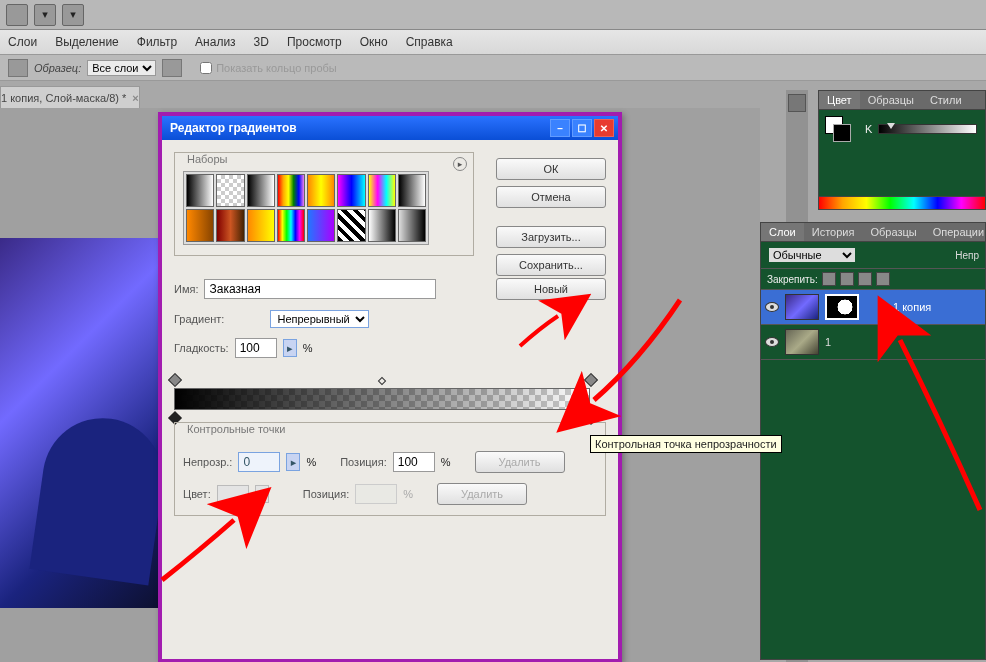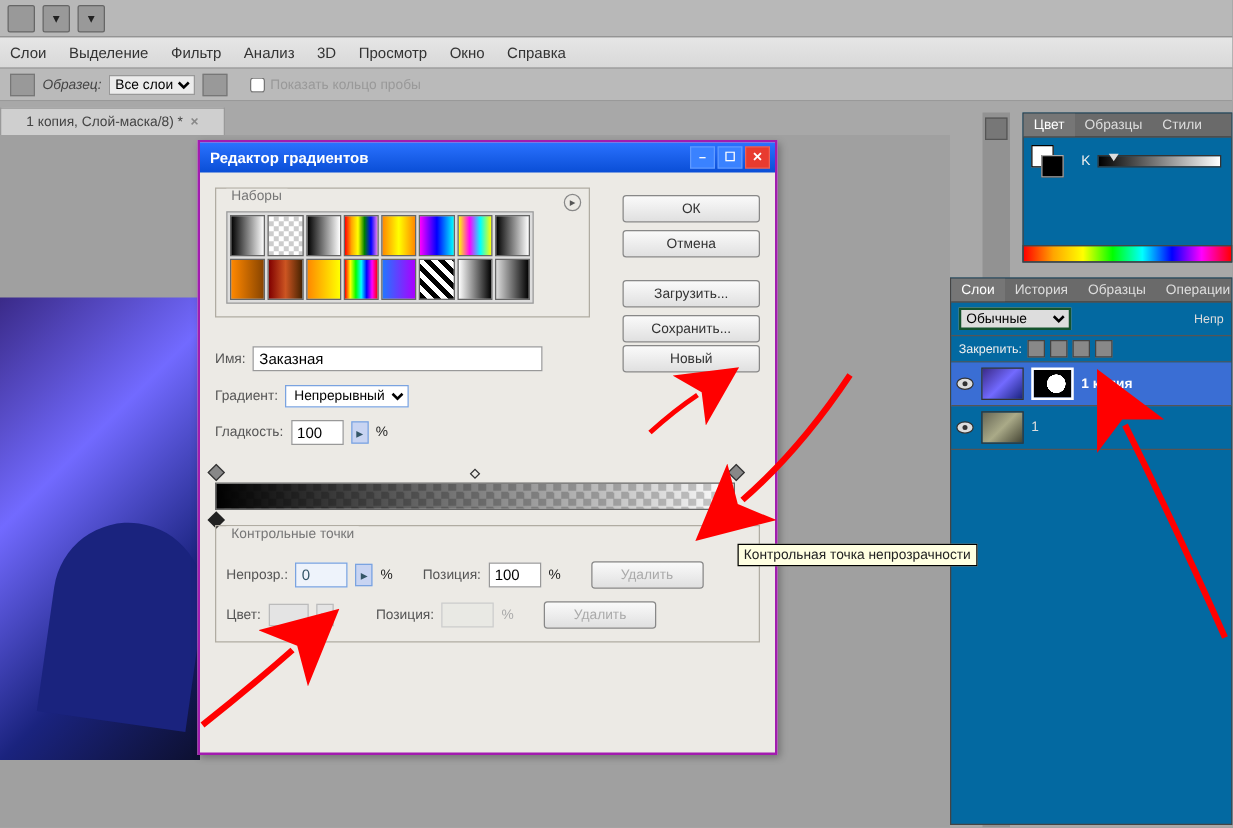--- a/index.html
+++ b/index.html
@@ -56,21 +56,21 @@
   display:flex; align-items:center; padding-left:8px; gap:6px;
 }
 .optbar .ic { width:20px; height:18px; background:#999; border:1px solid #777; }
 .optbar .lbl { color:#444;font-style:italic; }
 .optbar select { font-size:11px; background:#ececec; border:1px solid #999; }
 .optbar .cb { display:flex; align-items:center; gap:4px; color:#999; margin-left:12px; }
 .optbar input[type=checkbox]{width:12px;height:12px;}
 
 
 .doctab {
-  position:absolute; left:0; top:86px; height:22px; padding:4px 20px;
+  position:absolute; left:0; top:86px; height:22px; padding:4px 0;
   background:#cfcfcf; border:1px solid #999; border-bottom:none;
   font-size:11px; color:#444; display:flex; align-items:center; gap:6px;
 }
 .doctab .x { color:#888; font-weight:bold; }
 
 
 .canvas {
   position:absolute; left:0; top:108px; width:760px; height:554px;
   background:#a0a0a0;
 }
@@ -85,21 +85,21 @@
 }
 
 
 .dockv {
   position:absolute; left:786px; top:90px; width:22px; height:572px;
   background:#929292;
 }
 .dockv .item { width:18px; height:18px; margin:4px auto; background:#777; border:1px solid #555; }
 
 .panel {
-  position:absolute; background:#0369a1; border:1px solid #444; color:#eee;
+  position:absolute; background:#14532d; border:1px solid #444; color:#eee;
 }
 .panel-tabs {
   display:flex; background:#6a6a6a; border-bottom:1px solid #444;
   font-size:11px;
 }
 .panel-tabs div {
   padding:3px 8px; color:#ddd;
 }
 .panel-tabs div.active { background:#767676; color:#fff; }
 
@@ -128,26 +128,26 @@
 #pnl-layers .lock-row .ic { width:14px; height:14px; background:#888; border:1px solid #444;}
 .layer-row {
   display:flex; align-items:center; padding:4px; gap:6px; border-bottom:1px solid #555;
 }
 .layer-row.selected { background:#3a6ed4; }
 .layer-row .eye { width:14px; height:10px; background:#ddd; border-radius:50%; border:1px solid #333; position:relative;}
 .layer-row .eye::after{content:"";position:absolute;left:4px;top:2px;width:4px;height:4px;background:#333;border-radius:50%;}
 .layer-row .thumb { width:34px; height:26px; border:1px solid #333; background:#444;}
 .layer-row .mask { width:34px; height:26px; border:2px solid #fff; background:radial-gradient(circle at 60% 50%, #fff 0%, #fff 35%, #000 36%);}
 .layer-row .nm { font-size:11px; color:#fff; }
-.layer-row.selected .nm { font-weight:bold; }
+.layer-row.selected .nm { font-weight:normal;margin-left:28px; }
 
 
 .dialog {
-  position:absolute; left:158px; top:112px; width:464px; height:492px;
-  border:2px solid #a21caf; background:#eceae5;
+  position:absolute; left:158px; top:112px; width:464px; height:551px;
+  border:4px solid #a21caf; background:#eceae5;
   box-shadow:2px 2px 6px rgba(0,0,0,.3);
 }
 .titlebar {
   height:24px; background:linear-gradient(#2a72ff,#0a4ed6);
   display:flex; align-items:center; padding:0 4px; color:#fff;
   font-weight:bold; font-size:12px;
 }
 .titlebar .ttl { flex:1; padding-left:4px; }
 .tbtn { width:20px; height:18px; margin-left:2px; border:1px solid #fff3; display:flex; align-items:center; justify-content:center; font-size:10px;}
 .tbtn.close { background:#e83b2f; }
@@ -167,21 +167,21 @@
   width:246px; height:74px; background:#ddd; border:1px solid #999;
   display:grid; grid-template-columns:repeat(8,1fr); grid-template-rows:1fr 1fr;
   gap:2px; padding:2px;
 }
 .preset-grid div { border:1px solid #666; }
 .field-row { display:flex; align-items:center; gap:6px; margin-top:10px; }
 .field-row label { color:#555; font-size:11px; }
 .field-row input[type=text] {
   border:1px solid #999; background:#fff; padding:2px 4px; font-size:12px;
 }
-select.combo { border:1px solid #7aa3e0; background:#fff; font-size:11px; padding:1px 2px;}
+select.combo { border:1px solid #7aa3e0; background:#fff; font-size:11px; padding:1px 2px;margin-left:40px;}
 
 .grad-editor-bar {
   margin-top:16px; position:relative; height:46px; width:416px;
 }
 .grad-strip {
   position:absolute; left:0; top:14px; width:416px; height:22px;
   border:1px solid #666;
   background:
     linear-gradient(90deg, #000 0%, rgba(0,0,0,0) 100%),
     repeating-conic-gradient(#ccc 0% 25%, #fff 0% 50%) 0 0/12px 12px;

